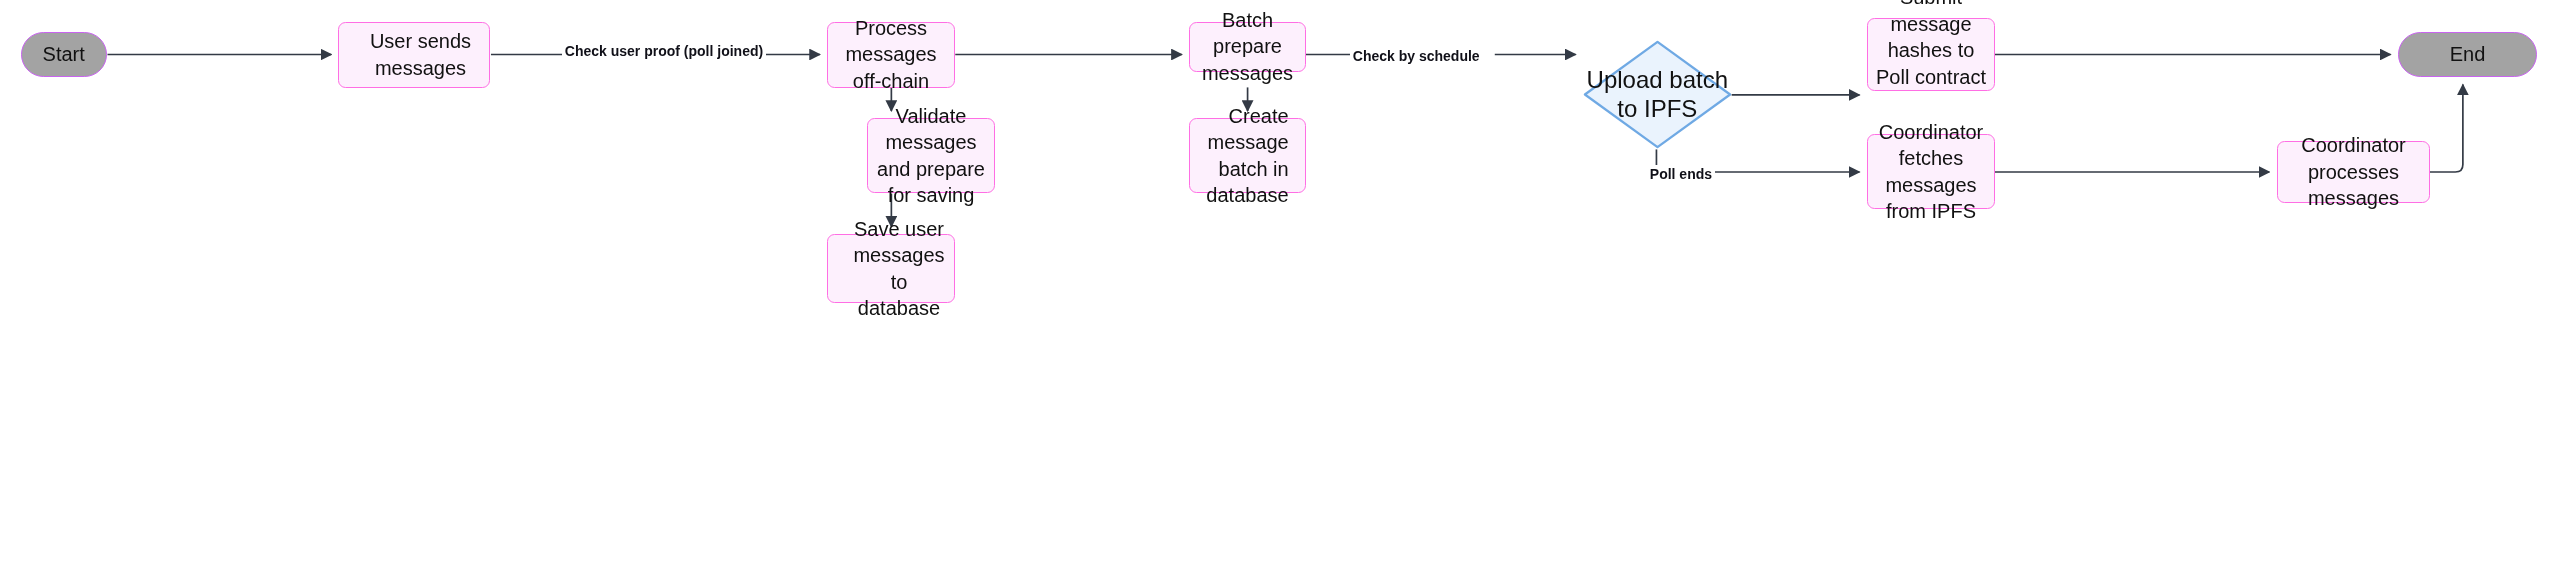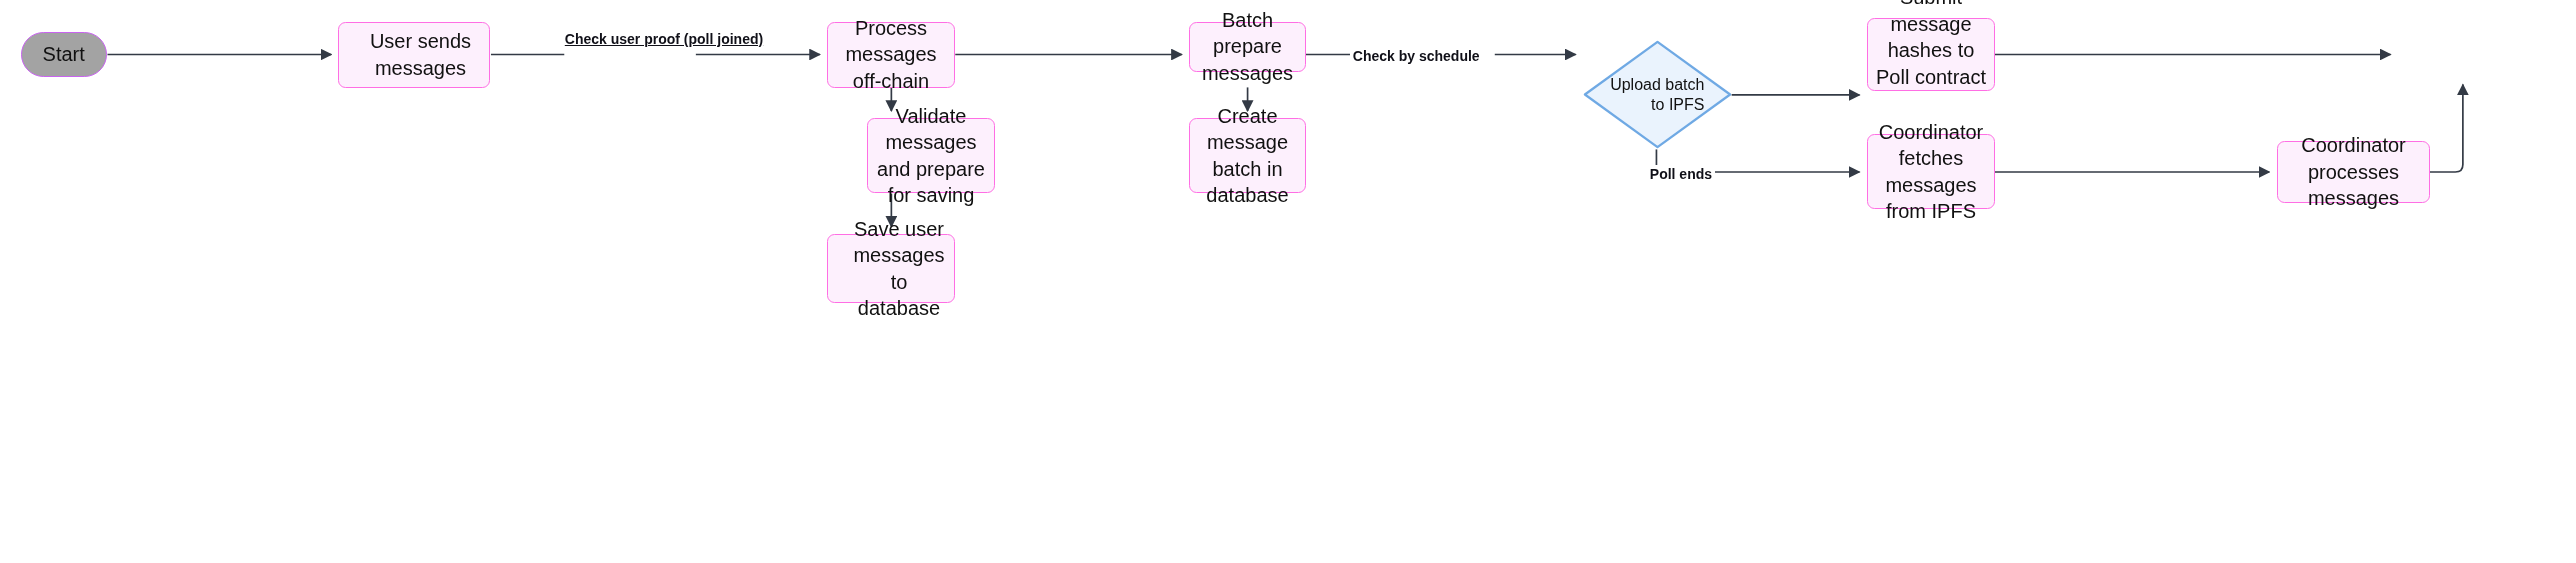--- a/index.html
+++ b/index.html
@@ -59,22 +59,22 @@
   }
   .diamond-label {
     position: absolute;
     left: -20.7px;
     top: 0;
     width: calc(100% + 41px);
     height: 100%;
     display: flex;
     align-items: center;
     justify-content: center;
-    text-align: right;
-    font-size: 16px;
+    text-align: center;
+    font-size: 24px;
     line-height: 1.2;
     color: #111111;
     white-space: pre-line;
   }
   .edge-label {
     position: absolute;
     font-size: 14px;
     font-weight: bold;
     color: #101018;
     background: #ffffff;
@@ -152,21 +152,21 @@
 messages to
 database</span>
   </div>
 
   <div class="node node-process" style="left:1189px; top:21.6px; width:117px; height:50px;">
     <span>Batch
 prepare
 messages</span>
   </div>
 
-  <div class="node node-process" style="left:1189px; top:118px; width:117px; height:75px;">
+  <div class="node node-process" style="left:1189px; top:118px; width:117px; height:75px;text-align:right;">
     <span>Create
 message
 batch in
 database</span>
   </div>
 
   <div class="diamond-wrap" style="left:1583px; top:40px; width:149px; height:109px;">
     <svg class="diamond-shape" viewBox="0 0 158 116" preserveAspectRatio="none">
       <polygon points="79,2 156,58 79,114 2,58" fill="#eaf3fd" stroke="#6fa9e4" stroke-width="2.4" stroke-linejoin="round"></polygon>
     </svg>
@@ -187,21 +187,24 @@
 messages
 from IPFS</span>
   </div>
 
   <div class="node node-process" style="left:2277px; top:141px; width:153px; height:62px;">
     <span>Coordinator
 processes
 messages</span>
   </div>
 
-
-  <div class="edge-label" style="left:562px; top:30px;text-decoration:underline;">Check user proof (poll joined)</div>
+  <div class="node node-terminal" style="left:2398px; top:32px; width:139px; height:45px;">
+    <span>End</span>
+  </div>
+
+  <div class="edge-label" style="left:562px; top:42px;">Check user proof (poll joined)</div>
 
   <div class="edge-label" style="left:1350px; top:47px;">Check by schedule</div>
 
   <div class="edge-label" style="left:1647px; top:165px;">Poll ends</div>
 
 </div>
 
 
 </body></html>

